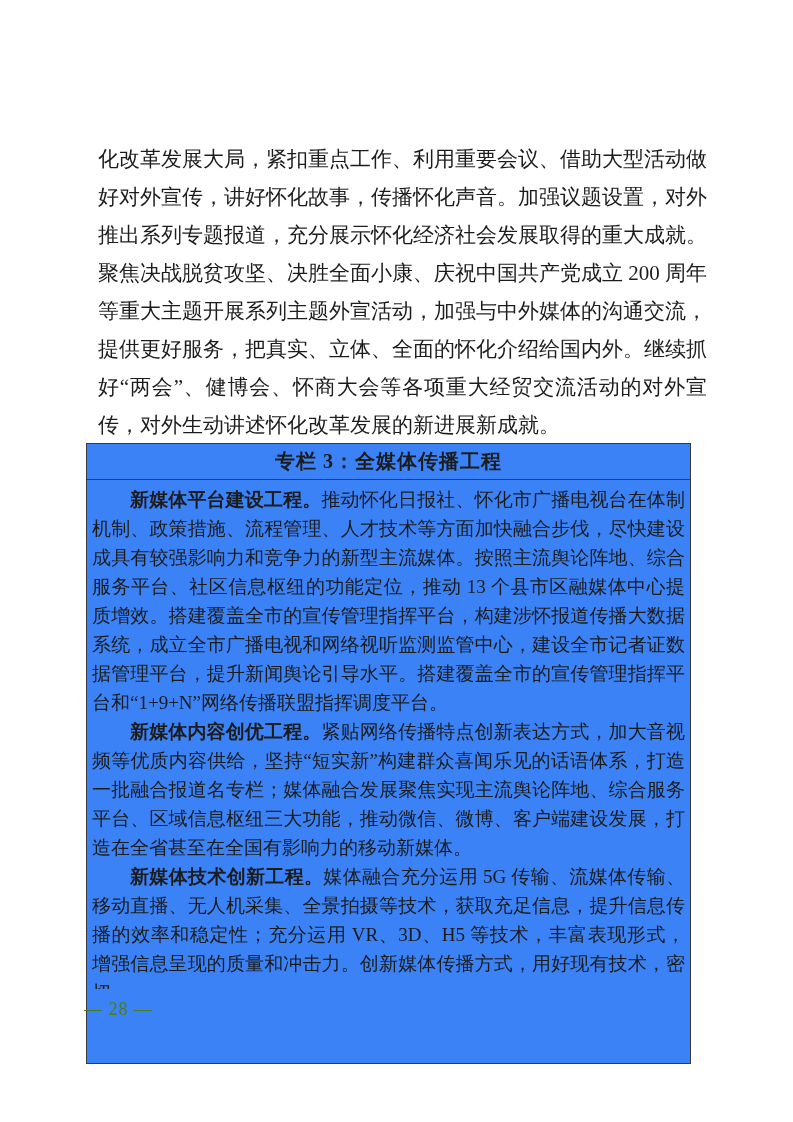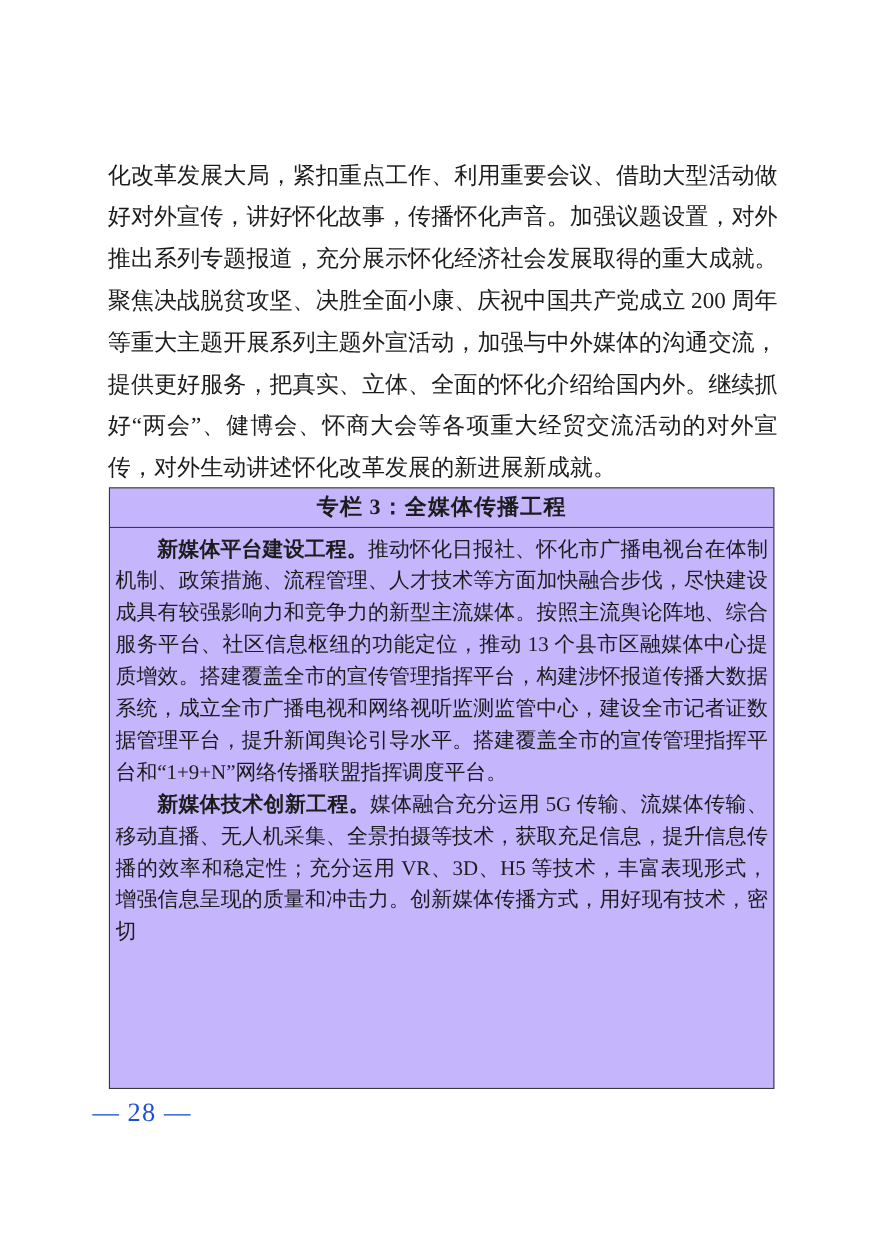--- a/index.html
+++ b/index.html
@@ -22,27 +22,27 @@
       top: 140px;
       width: 609px;
       margin: 0;
       font-size: 21px;
       line-height: 38px;
       text-align: justify;
       text-justify: inter-ideograph;
     }
     .panel {
       position: absolute;
-      left: 99px;
+      left: 86px;
       top: 443px;
       width: 605px;
-      height: 547px;
+      height: 621px;
       border: 1px solid #3a3a3a;
       box-sizing: border-box;
-      background: #c4b5fd;
+      background: #3b82f6;
     }
     .panel-title {
       height: 35px;
       line-height: 35px;
       text-align: center;
       font-weight: bold;
       font-size: 20px;
       border-bottom: 1px solid #3a3a3a;
       letter-spacing: 1px;
     }
@@ -60,35 +60,36 @@
       margin: 0;
       text-indent: 2em;
     }
     .lead {
       font-weight: bold;
     }
     .footer {
       position: absolute;
       left: 84px;
       top: 999px;
-      font-size: 24px;
+      font-size: 18px;
       letter-spacing: 1px;
-      color: #1d4ed8;
+      color: #4d7c0f;
     }
   </style>
 </head>
 <body>
 
 <div class="page">
 
   <p class="main-text">化改革发展大局，紧扣重点工作、利用重要会议、借助大型活动做好对外宣传，讲好怀化故事，传播怀化声音。加强议题设置，对外推出系列专题报道，充分展示怀化经济社会发展取得的重大成就。聚焦决战脱贫攻坚、决胜全面小康、庆祝中国共产党成立 200 周年等重大主题开展系列主题外宣活动，加强与中外媒体的沟通交流，提供更好服务，把真实、立体、全面的怀化介绍给国内外。继续抓好“两会”、健博会、怀商大会等各项重大经贸交流活动的对外宣传，对外生动讲述怀化改革发展的新进展新成就。</p>
 
   <div class="panel">
     <div class="panel-title">专栏 3：全媒体传播工程</div>
     <div class="panel-body">
       <p><span class="lead">新媒体平台建设工程。</span><span>推动怀化日报社、怀化市广播电视台在体制机制、政策措施、流程管理、人才技术等方面加快融合步伐，尽快建设成具有较强影响力和竞争力的新型主流媒体。按照主流舆论阵地、综合服务平台、社区信息枢纽的功能定位，推动 13 个县市区融媒体中心提质增效。搭建覆盖全市的宣传管理指挥平台，构建涉怀报道传播大数据系统，成立全市广播电视和网络视听监测监管中心，建设全市记者证数据管理平台，提升新闻舆论引导水平。搭建覆盖全市的宣传管理指挥平台和“1+9+N”网络传播联盟指挥调度平台。</span></p>
+      <p><span class="lead">新媒体内容创优工程。</span><span>紧贴网络传播特点创新表达方式，加大音视频等优质内容供给，坚持“短实新”构建群众喜闻乐见的话语体系，打造一批融合报道名专栏；媒体融合发展聚焦实现主流舆论阵地、综合服务平台、区域信息枢纽三大功能，推动微信、微博、客户端建设发展，打造在全省甚至在全国有影响力的移动新媒体。</span></p>
       <p><span class="lead">新媒体技术创新工程。</span><span>媒体融合充分运用 5G 传输、流媒体传输、移动直播、无人机采集、全景拍摄等技术，获取充足信息，提升信息传播的效率和稳定性；充分运用 VR、3D、H5 等技术，丰富表现形式，增强信息呈现的质量和冲击力。创新媒体传播方式，用好现有技术，密切</span></p>
     </div>
   </div>
 
   <div class="footer">— 28 —</div>
 
 </div>
 
 </body></html>

